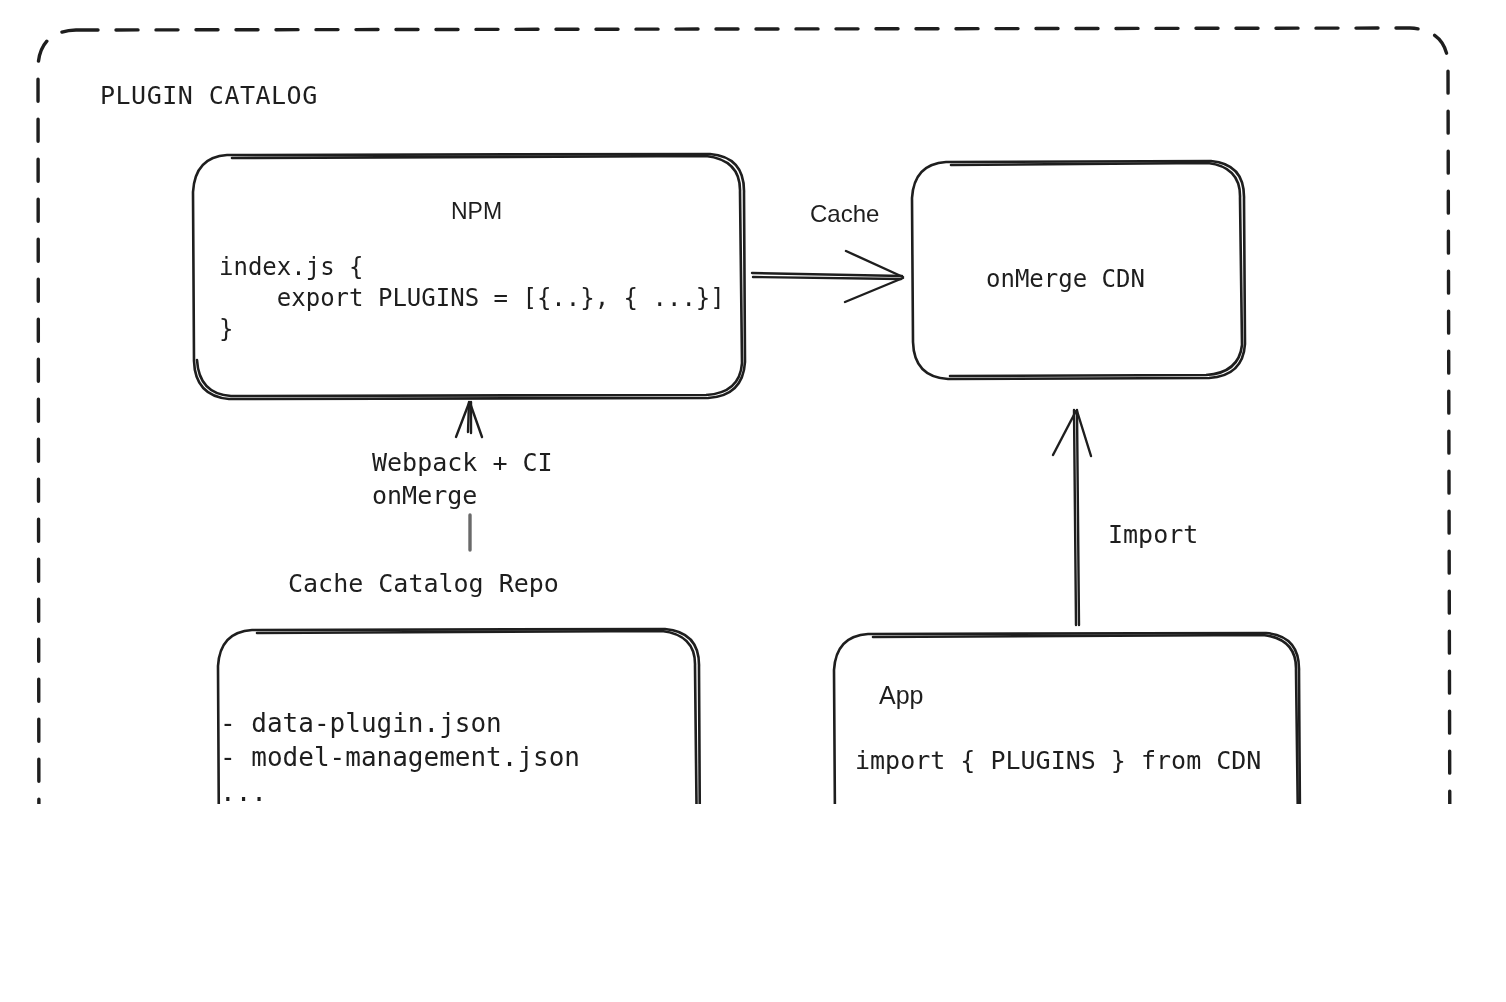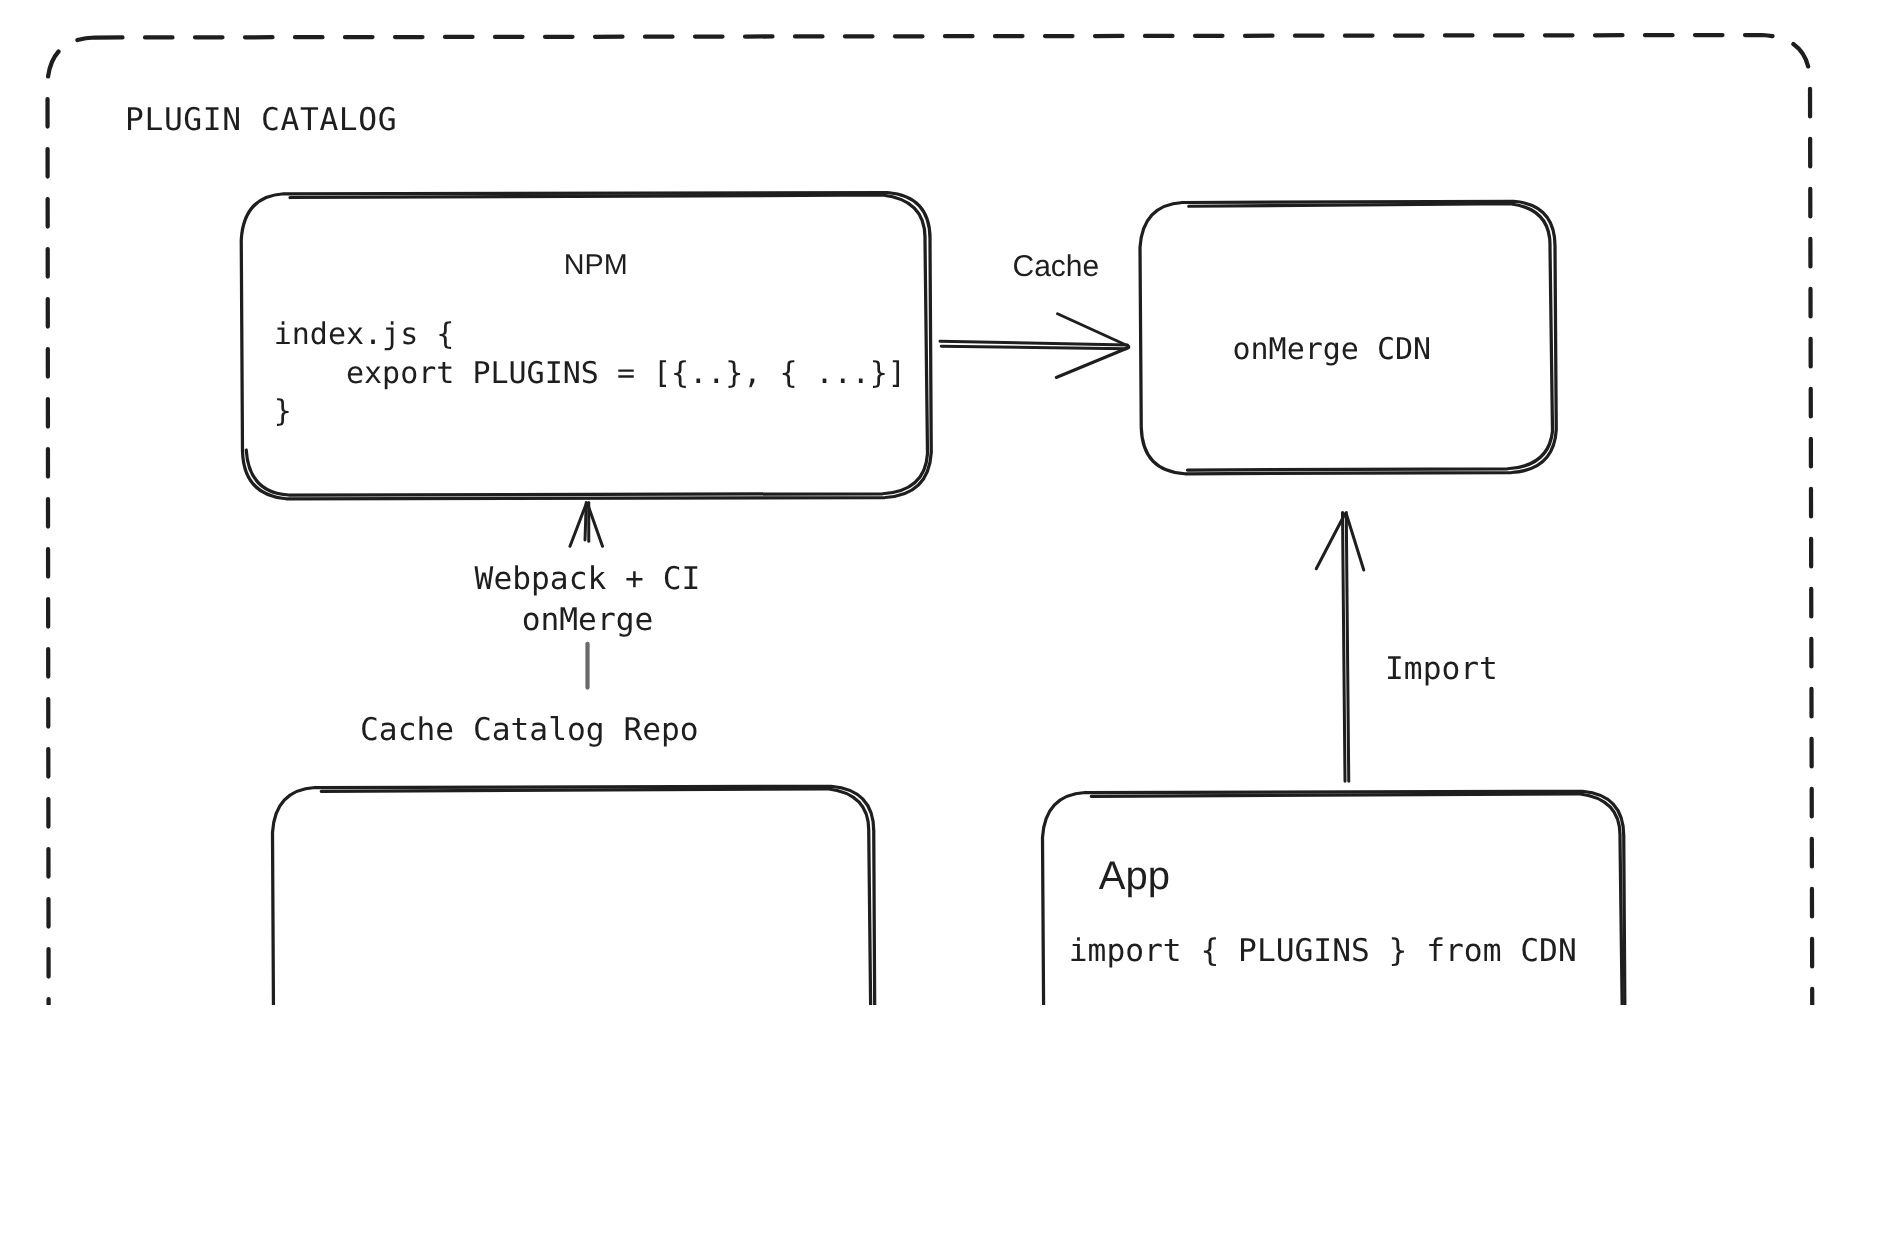--- a/index.html
+++ b/index.html
@@ -39,25 +39,25 @@
     font-family: "Liberation Sans", "DejaVu Sans", sans-serif;
     margin-left: 21px;
   }
 
   
   #group-title      { left: 100px; top:  79px;  font-size: 25px; letter-spacing: 0.5px; }
   #npm-title        { left: 430px; top: 196px;  font-size: 23px; }
   #npm-code         { left: 219px; top: 252px;  font-size: 24px; line-height: 1.30; }
   #cdn-title        { left: 986px; top: 264px;  font-size: 24px; }
   #cache-label      { left: 789px; top: 198px;  font-size: 24px; }
-  #build-label      { left: 372px; top: 446px;  font-size: 25px; line-height: 1.32; text-align: center; width: 196px; }
+  #build-label      { left: 372px; top: 446px;  font-size: 25px; line-height: 1.32; text-align: left; width: 196px; }
   #repo-label       { left: 288px; top: 567px;  font-size: 25px; }
   #repo-list        { left: 220px; top: 706px;  font-size: 26px; line-height: 1.32; }
   #import-label     { left: 1108px; top: 518px; font-size: 25px; }
-  #app-title        { left: 858px; top: 679px;  font-size: 32px; }
+  #app-title        { left: 858px; top: 679px;  font-size: 25px; }
   #app-code         { left: 855px; top: 735px;  font-size: 25px; line-height: 2.06; }
 </style>
 </head>
 <body>
 
 <div id="canvas">
 
   <svg id="sketch" viewBox="0 0 1506 1002" xmlns="http://www.w3.org/2000/svg">
     <g fill="none" stroke="#1e1e1e" stroke-linecap="round" stroke-linejoin="round">
 
@@ -183,20 +183,23 @@
 
   <div id="cdn-title" class="lbl mono">onMerge CDN</div>
 
   <div id="cache-label" class="lbl sans">Cache</div>
 
   <div id="build-label" class="lbl mono">Webpack + CI
 onMerge</div>
 
   <div id="repo-label" class="lbl mono">Cache Catalog Repo</div>
 
+  <div id="repo-list" class="lbl mono">- data-plugin.json
+- model-management.json
+...</div>
 
   <div id="import-label" class="lbl mono">Import</div>
 
   <div id="app-title" class="lbl sans">App</div>
 
   <div id="app-code" class="lbl mono">import { PLUGINS } from CDN
 
 PLUGINS.forEach {}</div>
 
 </div>

